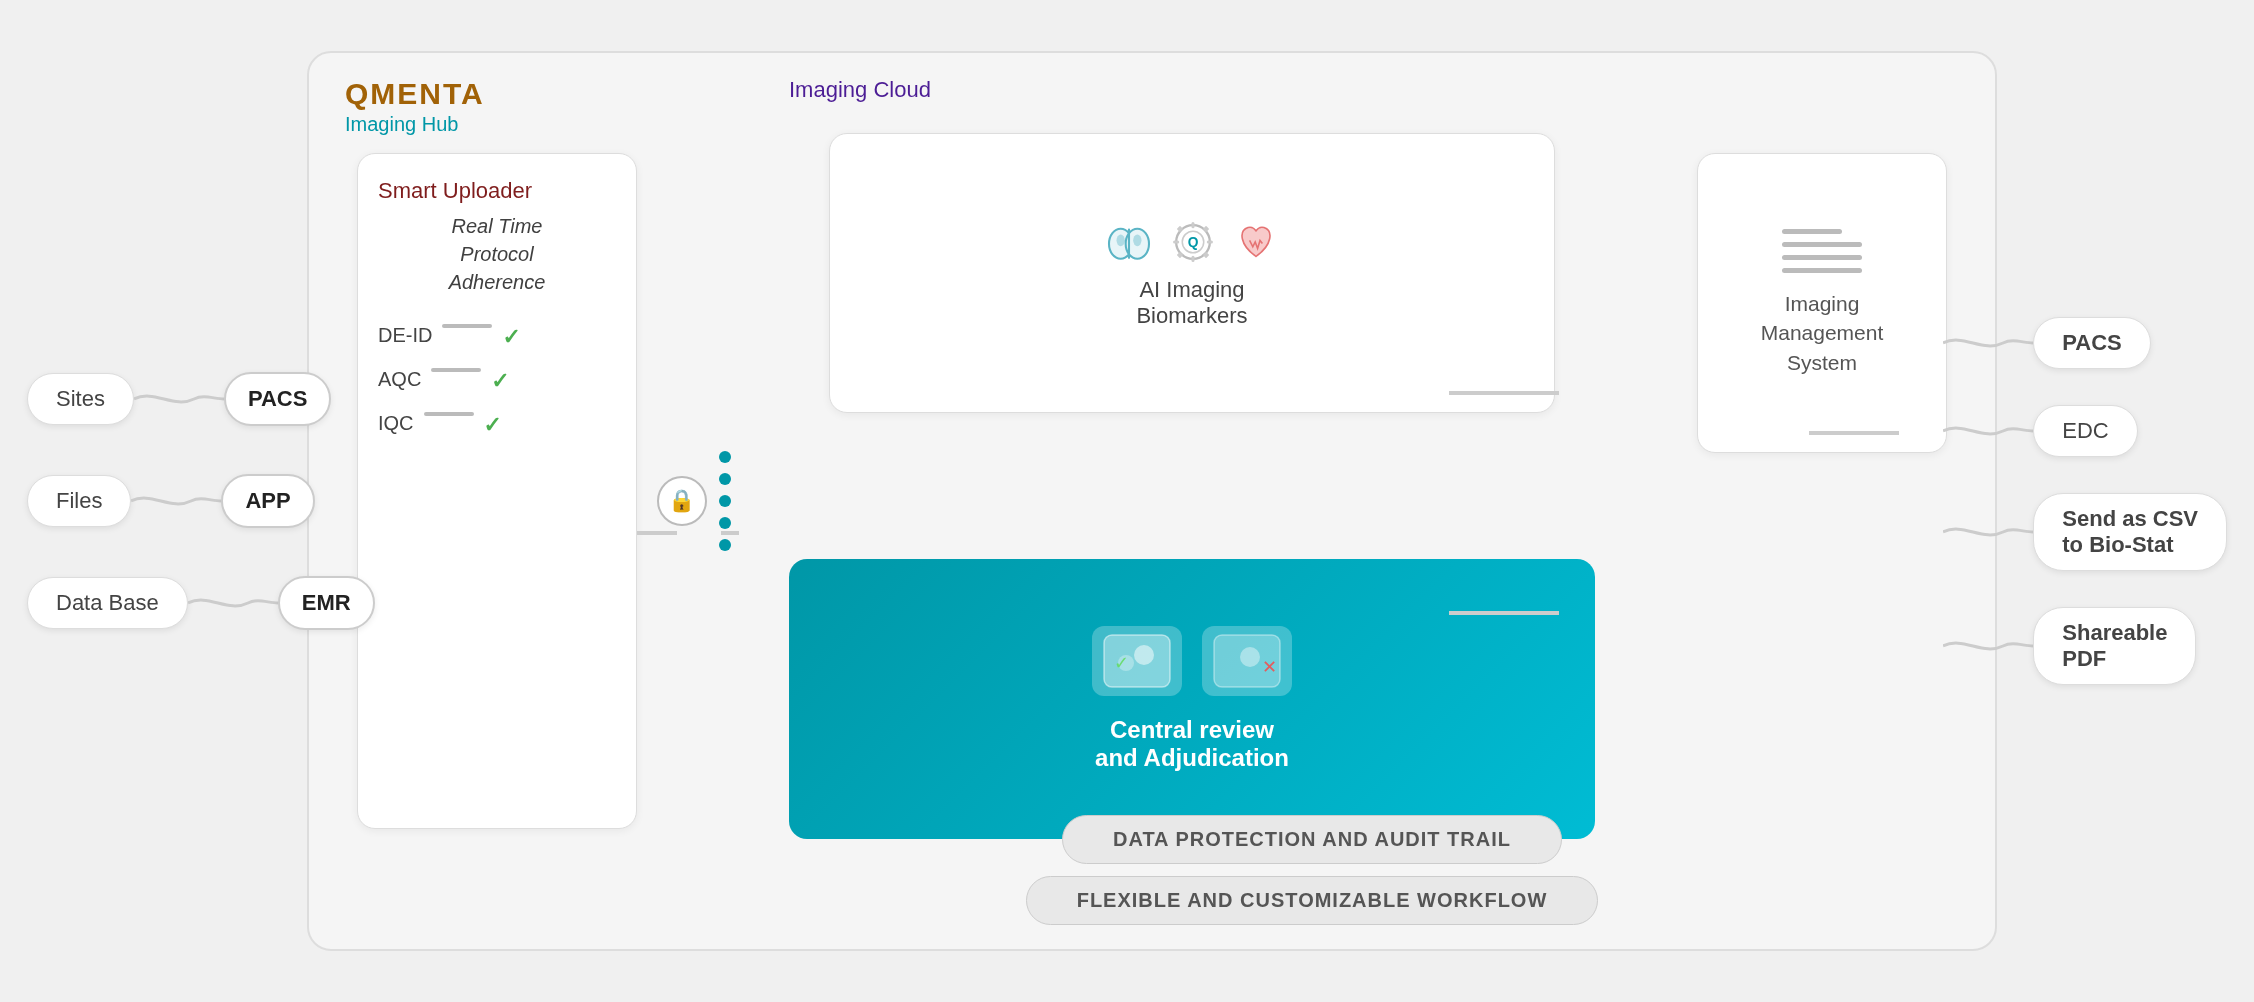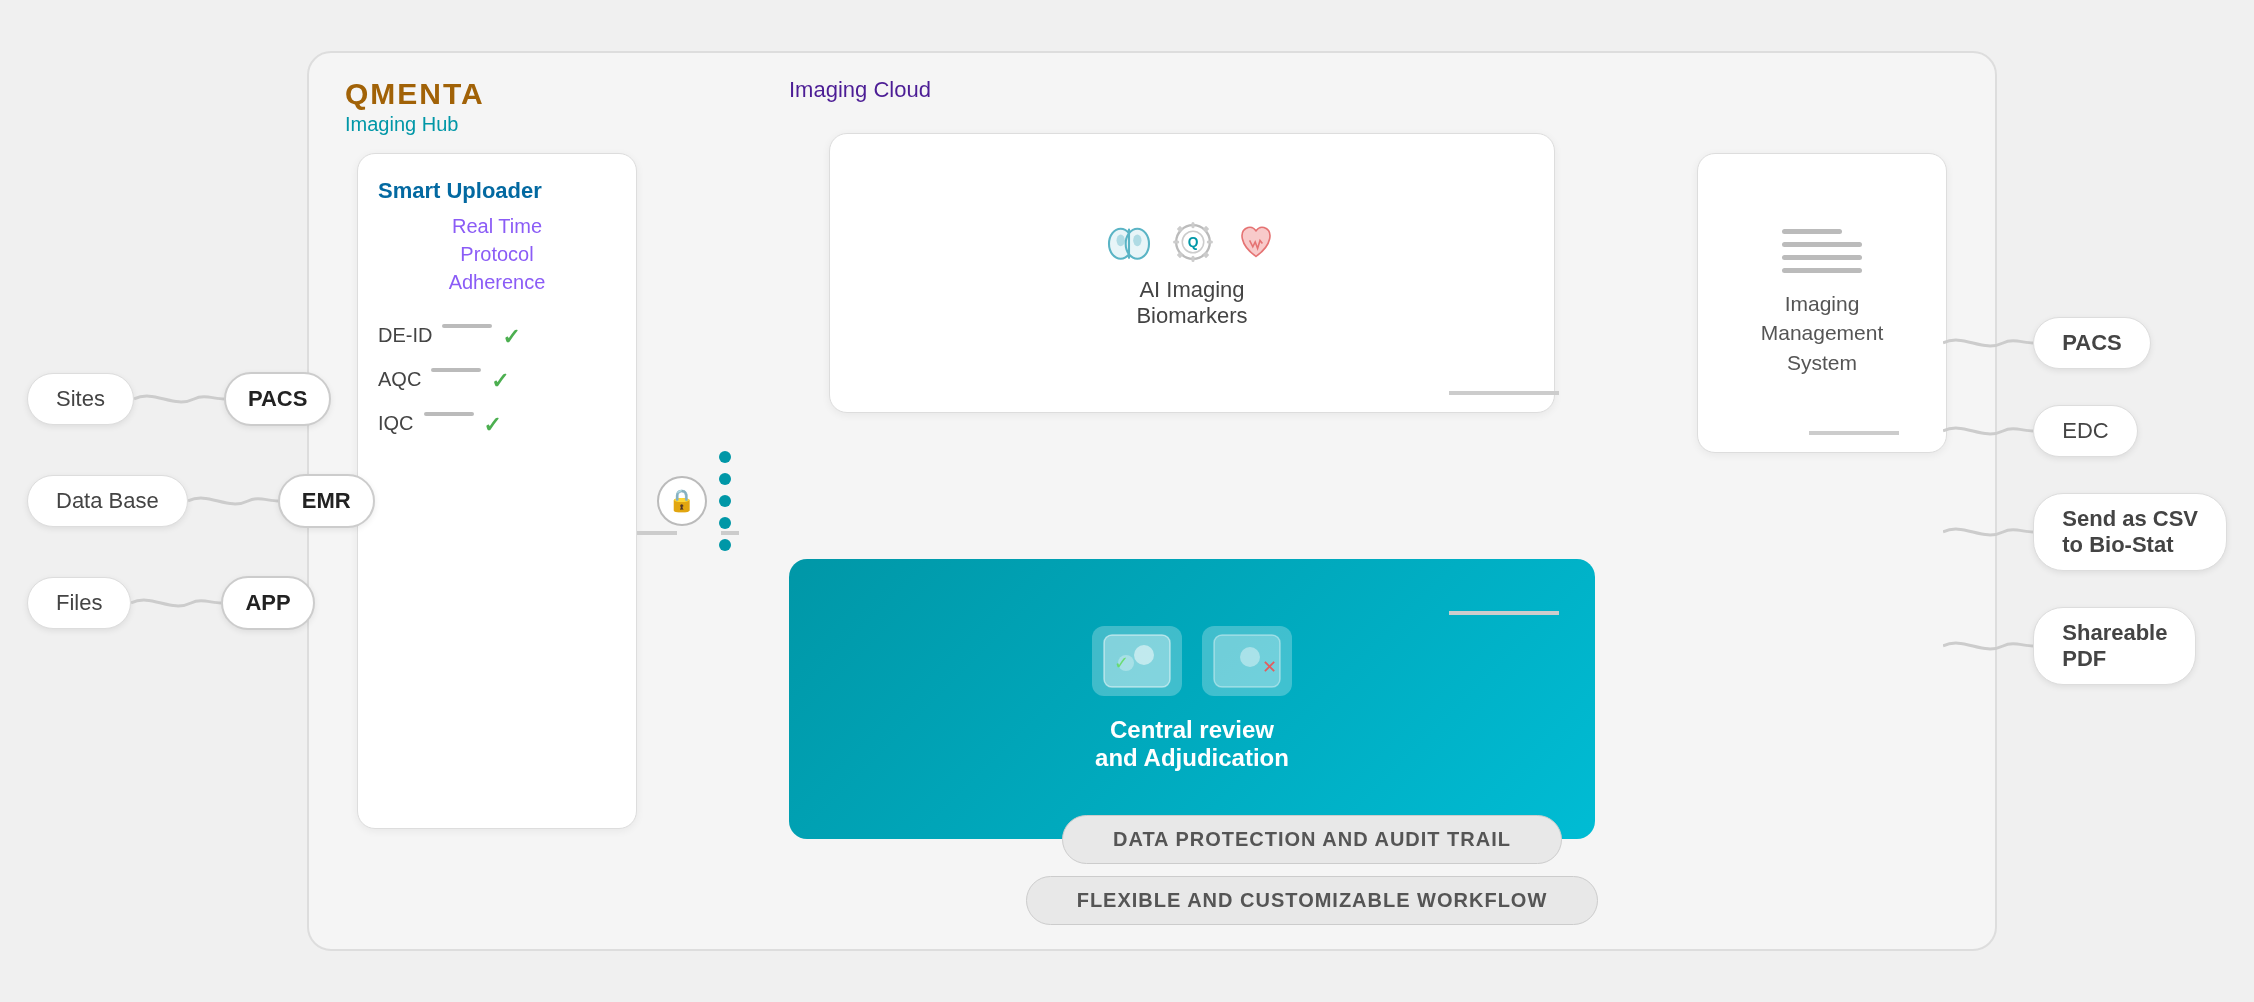--- a/index.html
+++ b/index.html
@@ -115,31 +115,32 @@
       bottom: 120px;
       background: white;
       border: 1.5px solid #ddd;
       border-radius: 18px;
       padding: 24px 20px;
       box-shadow: 0 2px 8px rgba(0,0,0,0.06);
     }
 
     .smart-uploader-title {
       font-size: 22px;
-      color: #0369a1;
-      font-weight: 700;
+      color: #7f1d1d;
+      font-weight: 400;
       margin-bottom: 8px;
     }
 
     .smart-uploader-subtitle {
       font-size: 20px;
-      color: #8b5cf6;
+      color: #404040;
       line-height: 1.4;
       margin-bottom: 28px;
       text-align: center;
+      font-style: italic;
     }
 
     .qc-items {
       display: flex;
       flex-direction: column;
       gap: 18px;
       margin-top: 20px;
     }
 
     .qc-item {
@@ -530,35 +531,35 @@
     <div class="left-item">
       <div class="pill">Sites</div>
 
       <svg width="90" height="30" viewBox="0 0 90 30">
         <path d="M0 15 C20 5, 40 25, 60 15 C70 10, 80 15, 90 15" stroke="#ccc" stroke-width="3" fill="none"></path>
       </svg>
       <div class="badge">PACS</div>
     </div>
 
     <div class="left-item">
+      <div class="pill">Files</div>
+      <svg width="90" height="30" viewBox="0 0 90 30">
+        <path d="M0 15 C20 5, 40 25, 60 15 C70 10, 80 15, 90 15" stroke="#ccc" stroke-width="3" fill="none"></path>
+      </svg>
+      <div class="badge">APP</div>
+    </div>
+
+    <div class="left-item">
       <div class="pill">Data Base</div>
       <svg width="90" height="30" viewBox="0 0 90 30">
         <path d="M0 15 C20 5, 40 25, 60 15 C70 10, 80 15, 90 15" stroke="#ccc" stroke-width="3" fill="none"></path>
       </svg>
       <div class="badge">EMR</div>
     </div>
 
-    <div class="left-item">
-      <div class="pill">Files</div>
-      <svg width="90" height="30" viewBox="0 0 90 30">
-        <path d="M0 15 C20 5, 40 25, 60 15 C70 10, 80 15, 90 15" stroke="#ccc" stroke-width="3" fill="none"></path>
-      </svg>
-      <div class="badge">APP</div>
-    </div>
-
   </div>
 
   <div class="right-section">
 
     <div class="right-item">
       <svg width="90" height="30" viewBox="0 0 90 30">
         <path d="M0 15 C20 5, 40 25, 60 15 C70 10, 80 15, 90 15" stroke="#ccc" stroke-width="3" fill="none"></path>
       </svg>
       <div class="pill" style="font-weight:700;">PACS</div>
     </div>

